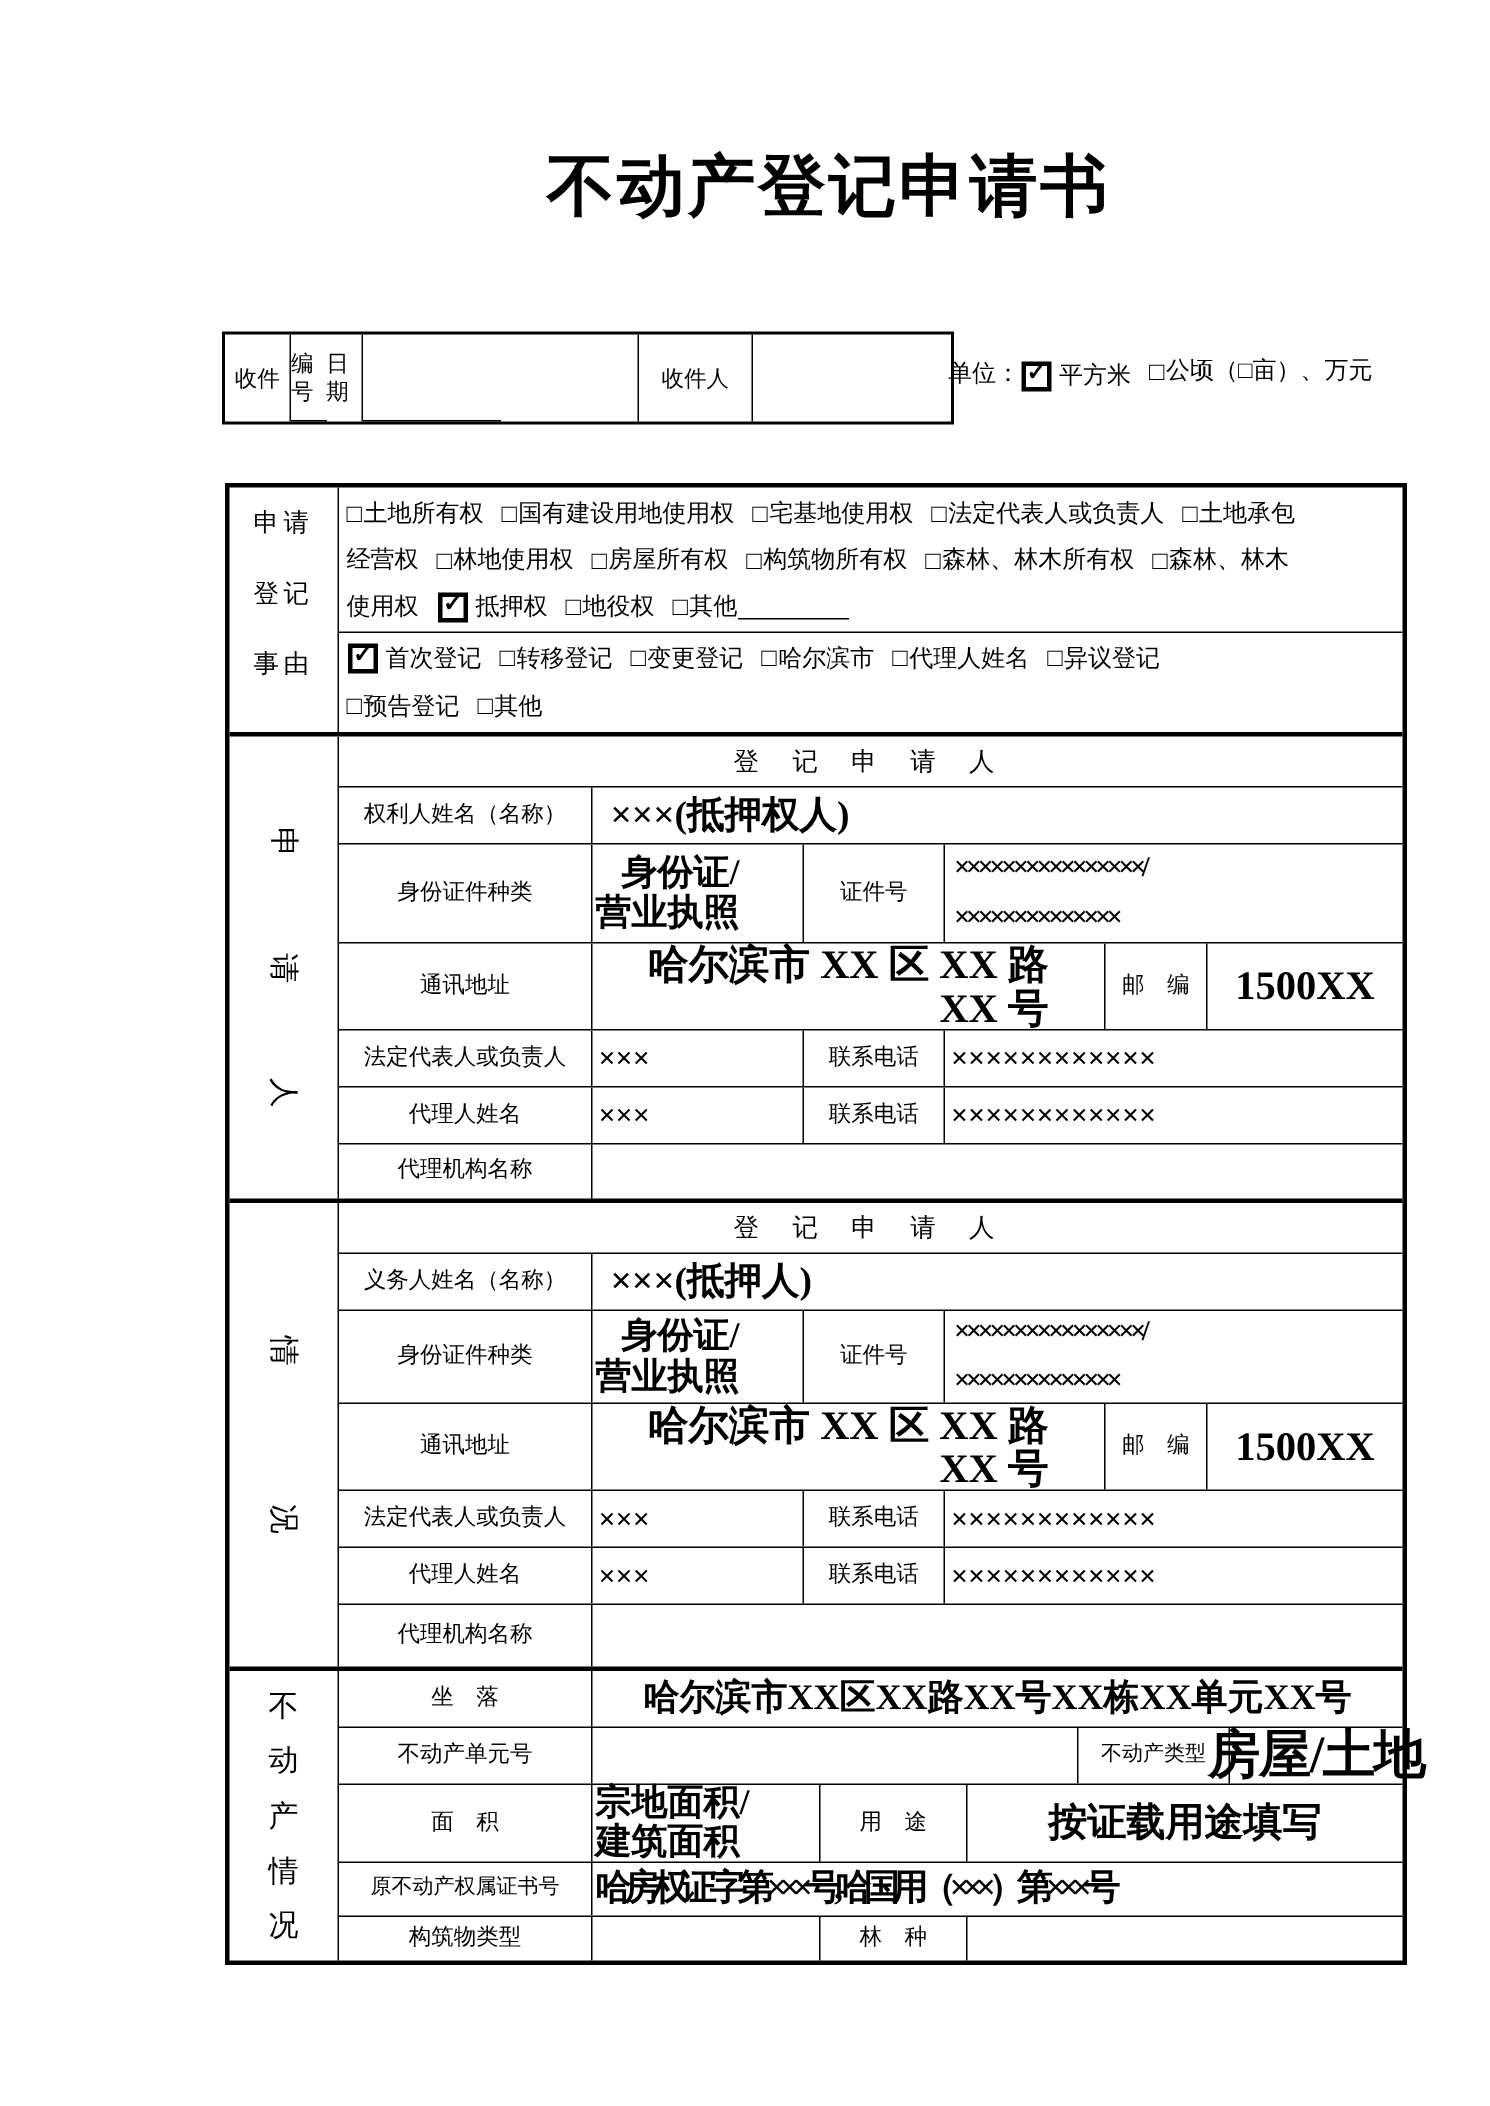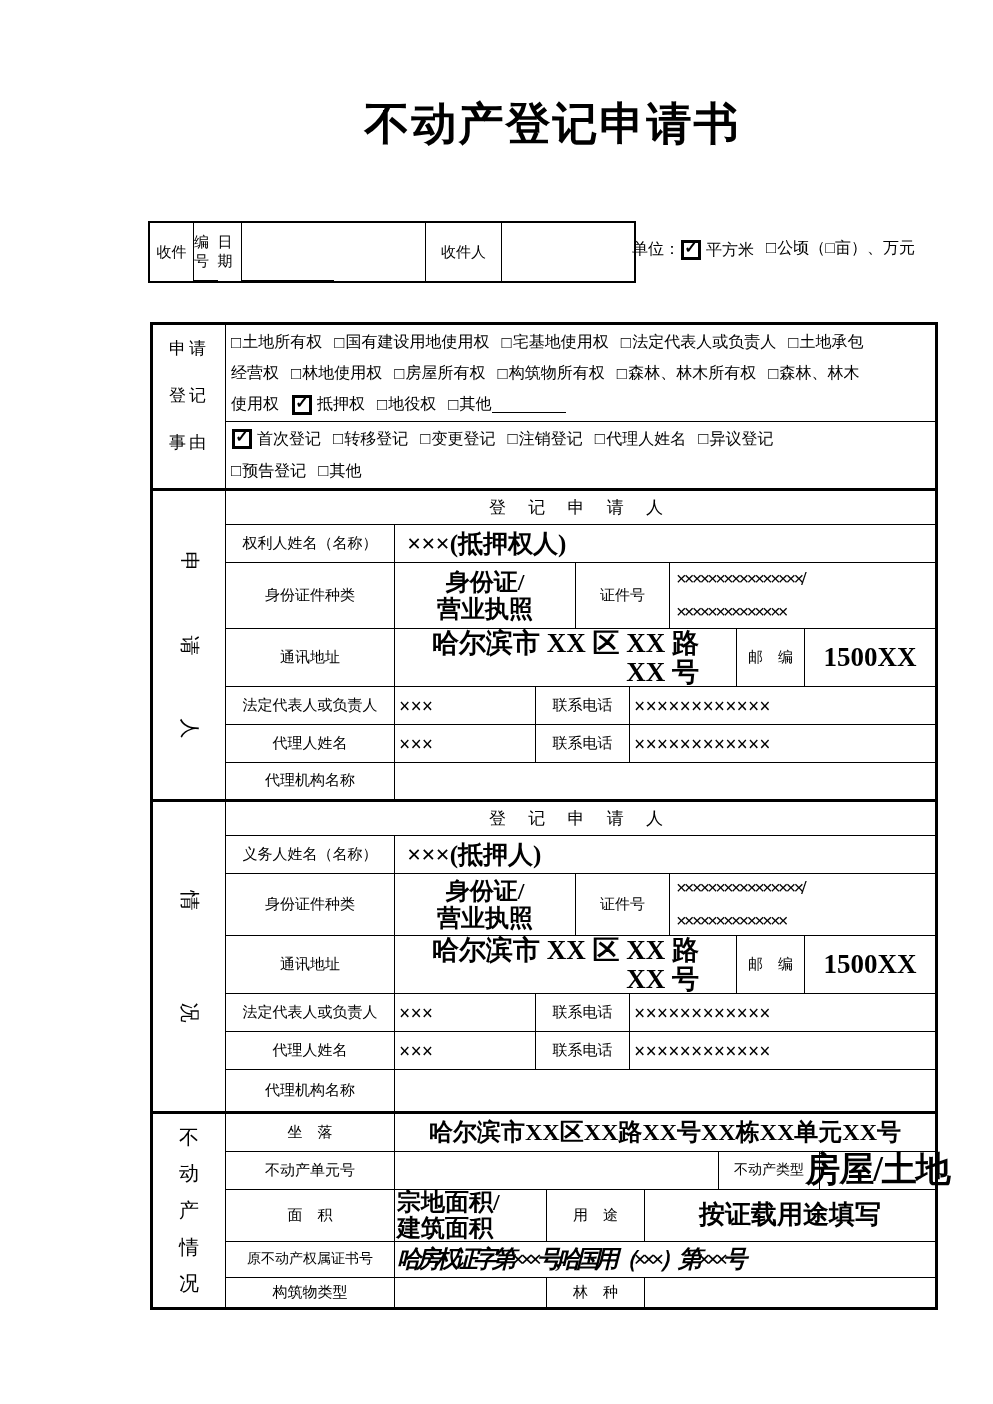--- a/index.html
+++ b/index.html
@@ -36,31 +36,31 @@
   .bcontent{flex:1;display:flex;flex-direction:column;min-width:0;}
   .row{display:flex;border-bottom:1px solid #000;box-sizing:border-box;min-width:0;}
   .row.last{border-bottom:none;flex:1;}
   .c{border-right:1px solid #000;box-sizing:border-box;display:flex;
      align-items:center;justify-content:center;overflow:visible;min-width:0;}
   .c.nr{border-right:none;}
   .lb{font-size:15px;white-space:pre;text-align:center;line-height:1.15;}
   .hdr{font-size:17px;letter-spacing:9px;font-weight:normal;}
   .v{font-weight:bold;white-space:pre-line;text-align:right;line-height:1.1;}
   .v-name{font-size:25px;justify-content:flex-start;padding-left:12px;}
-  .v-idtype{font-size:24px;text-align:center;justify-content:flex-start;padding-left:2px;margin-left:40px;}
+  .v-idtype{font-size:24px;text-align:right;justify-content:flex-start;padding-left:2px;}
   .v-idno{font-size:19px;letter-spacing:-3px;text-align:left;justify-content:flex-start;
           padding-left:6px;line-height:1.7;}
   .v-addr{font-size:27px;line-height:1.04;}
   .v-post{font-size:27px;}
   .v-x{font-size:20px;justify-content:flex-start;padding-left:4px;}
   .v-zuoluo{font-size:24px;white-space:nowrap;}
   .v-type{font-size:35px;letter-spacing:-1px;white-space:nowrap;}
   .v-area{font-size:24px;text-align:left;justify-content:flex-start;padding-left:2px;line-height:1.05;}
   .v-use{font-size:26px;}
-  .v-cert{font-size:24px;letter-spacing:-5px;white-space:nowrap;justify-content:flex-start;padding-left:2px;font-style:italic;}
+  .v-cert{font-size:24px;letter-spacing:-5px;white-space:nowrap;justify-content:flex-start;padding-left:2px;}
   
   .cbarea{padding-left:5px;font-size:16px;}
   .rights{border-bottom:1px solid #000;padding-top:2px;padding-bottom:1px;}
   .cbrow{height:31px;display:flex;align-items:center;white-space:nowrap;}
   .types .cbrow{height:32px;}
   .cbitem{margin-right:12px;display:inline-flex;align-items:center;}
   .ub{font-size:17px;margin-right:1px;}
   .ckb{display:inline-block;width:14px;height:14px;border:3px solid #000;
        font-weight:bold;font-size:16px;line-height:10px;text-align:center;
        margin:0 5px 0 1px;overflow:visible;}
@@ -181,21 +181,21 @@
             <span class="cbitem">
               <span class="ub">□</span>
               <span>转移登记</span>
             </span>
             <span class="cbitem">
               <span class="ub">□</span>
               <span>变更登记</span>
             </span>
             <span class="cbitem">
               <span class="ub">□</span>
-              <span>注销登记</span>
+              <span>哈尔滨市</span>
             </span>
             <span class="cbitem">
               <span class="ub">□</span>
               <span>代理人姓名</span>
             </span>
             <span class="cbitem">
               <span class="ub">□</span>
               <span>异议登记</span>
             </span>
           </div>

